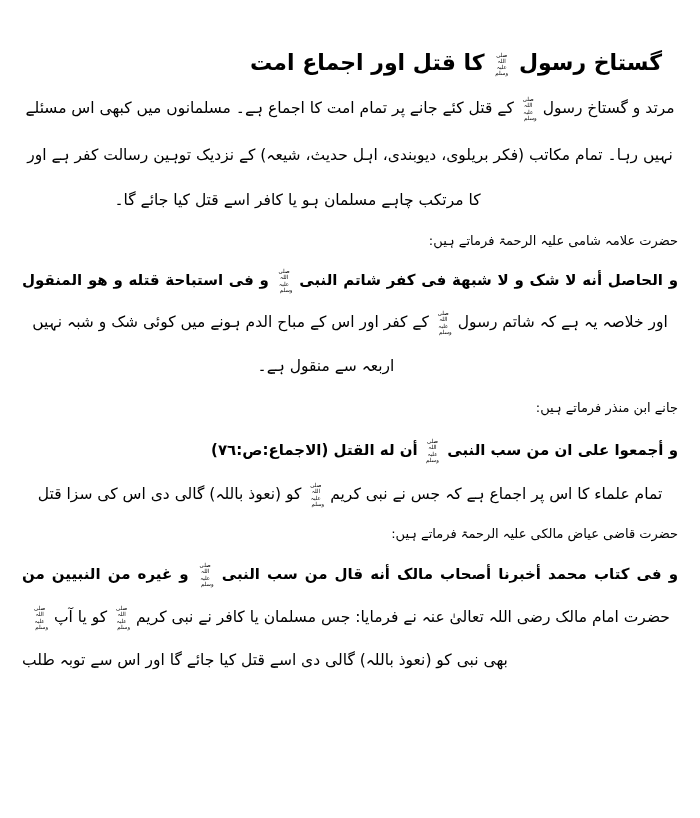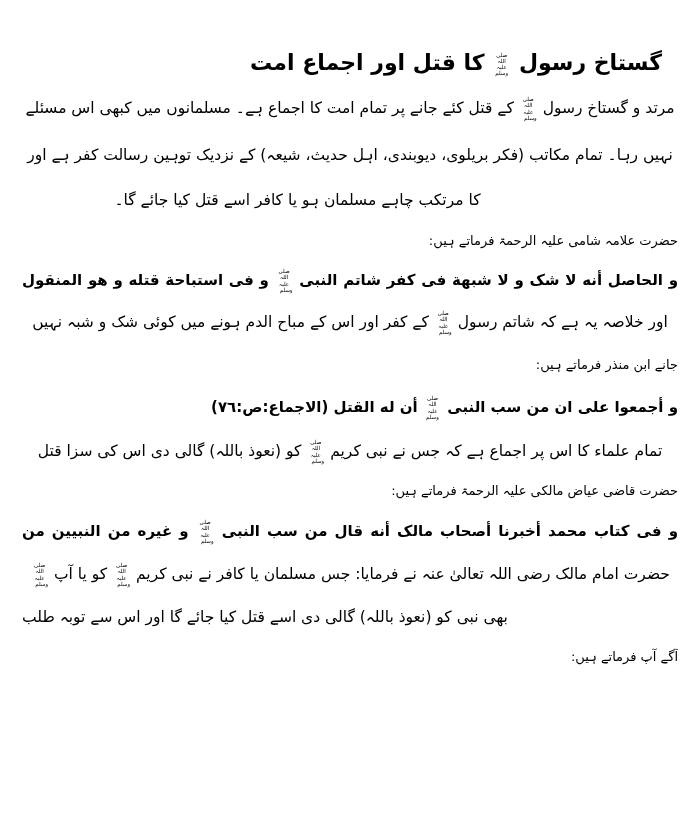--- a/index.html
+++ b/index.html
@@ -67,29 +67,29 @@
 
   <div class="line t-body just h47">مرتد و گستاخ رسول <span class="saw">صلی اللہ علیہ وسلم</span> کے قتل کئے جانے پر تمام امت کا اجماع ہے۔ مسلمانوں میں کبھی اس مسئلے میں اختلاف</div>
   <div class="line t-body just h47">نہیں رہا۔ تمام مکاتب (فکر بریلوی، دیوبندی، اہل حدیث، شیعہ) کے نزدیک توہین رسالت کفر ہے اور اس فعل شنیع</div>
   <div class="line t-body right h43 pr105">کا مرتکب چاہے مسلمان ہو یا کافر اسے قتل کیا جائے گا۔</div>
 
   <div class="line t-heading right h38">حضرت علامہ شامی علیہ الرحمۃ فرماتے ہیں:</div>
 
   <div class="line t-arabic just h40">و الحاصل أنه لا شک و لا شبهة فی کفر شاتم النبی <span class="saw">صلی اللہ علیہ وسلم</span> و فی استباحة قتله و هو المنقول عن الأئمة الأربعة</div>
 
   <div class="line t-body just h45">اور خلاصہ یہ ہے کہ شاتم رسول <span class="saw">صلی اللہ علیہ وسلم</span> کے کفر اور اس کے مباح الدم ہونے میں کوئی شک و شبہ نہیں ہے اور یہی ائمہ</div>
+  <div class="line t-body right h43 pr48">اربعہ سے منقول ہے۔</div>
 
   <div class="line t-heading right h40">جانے ابن منذر فرماتے ہیں:</div>
 
   <div class="line t-arabic right h45">و أجمعوا علی ان من سب النبی <span class="saw">صلی اللہ علیہ وسلم</span> أن له القتل (الاجماع:ص:٧٦)</div>
 
   <div class="line t-body just h42">تمام علماء کا اس پر اجماع ہے کہ جس نے نبی کریم <span class="saw">صلی اللہ علیہ وسلم</span> کو (نعوذ باللہ) گالی دی اس کی سزا قتل ہے۔</div>
 
   <div class="line t-heading right h38">حضرت قاضی عیاض مالکی علیہ الرحمۃ فرماتے ہیں:</div>
 
   <div class="line t-arabic just h42">و فی کتاب محمد أخبرنا أصحاب مالک أنه قال من سب النبی <span class="saw">صلی اللہ علیہ وسلم</span> و غیره من النبیین من مسلم أو کافر قتل و لم</div>
 
   <div class="line t-body just h45">حضرت امام مالک رضی اللہ تعالیٰ عنہ نے فرمایا: جس مسلمان یا کافر نے نبی کریم <span class="saw">صلی اللہ علیہ وسلم</span> کو یا آپ <span class="saw">صلی اللہ علیہ وسلم</span> کے علاوہ کسی</div>
   <div class="line t-body right h40 pr170">بھی نبی کو (نعوذ باللہ) گالی دی اسے قتل کیا جائے گا اور اس سے توبہ طلب نہیں کی جائے گی۔</div>
 
-  <div class="line t-heading right h40">آگے آپ فرماتے ہیں:</div>
 
 </div>
 
 </body></html>

